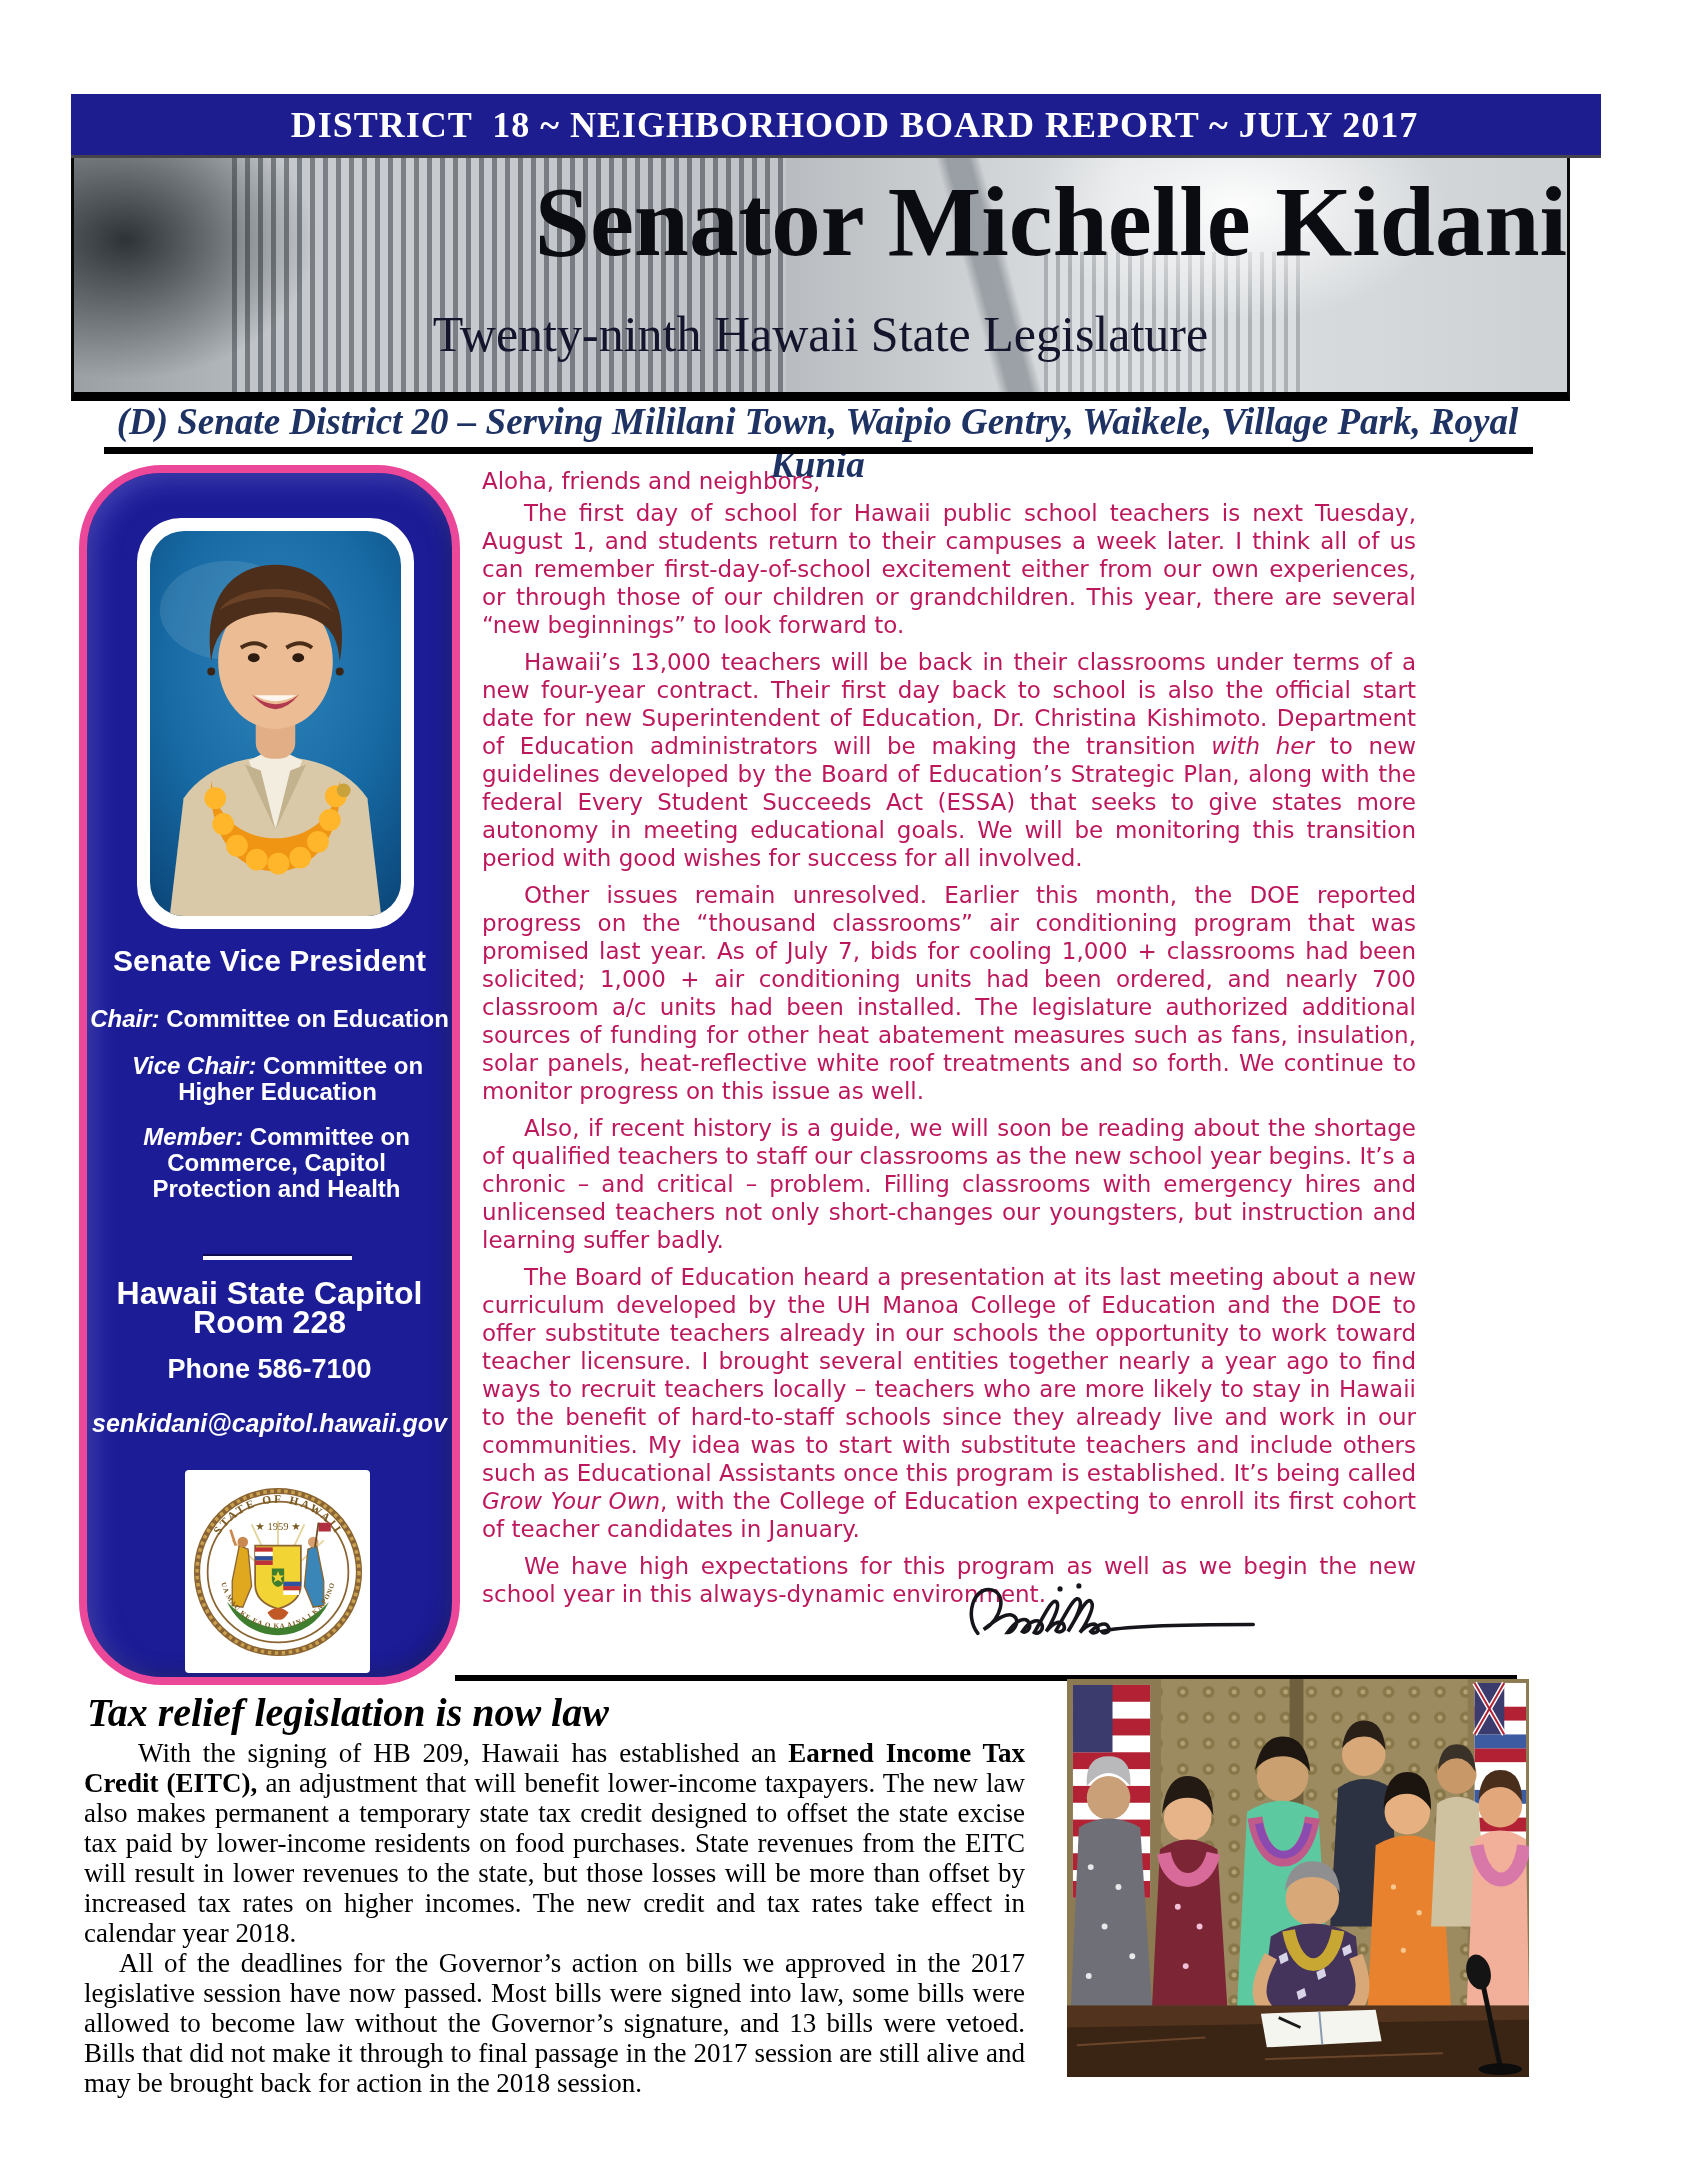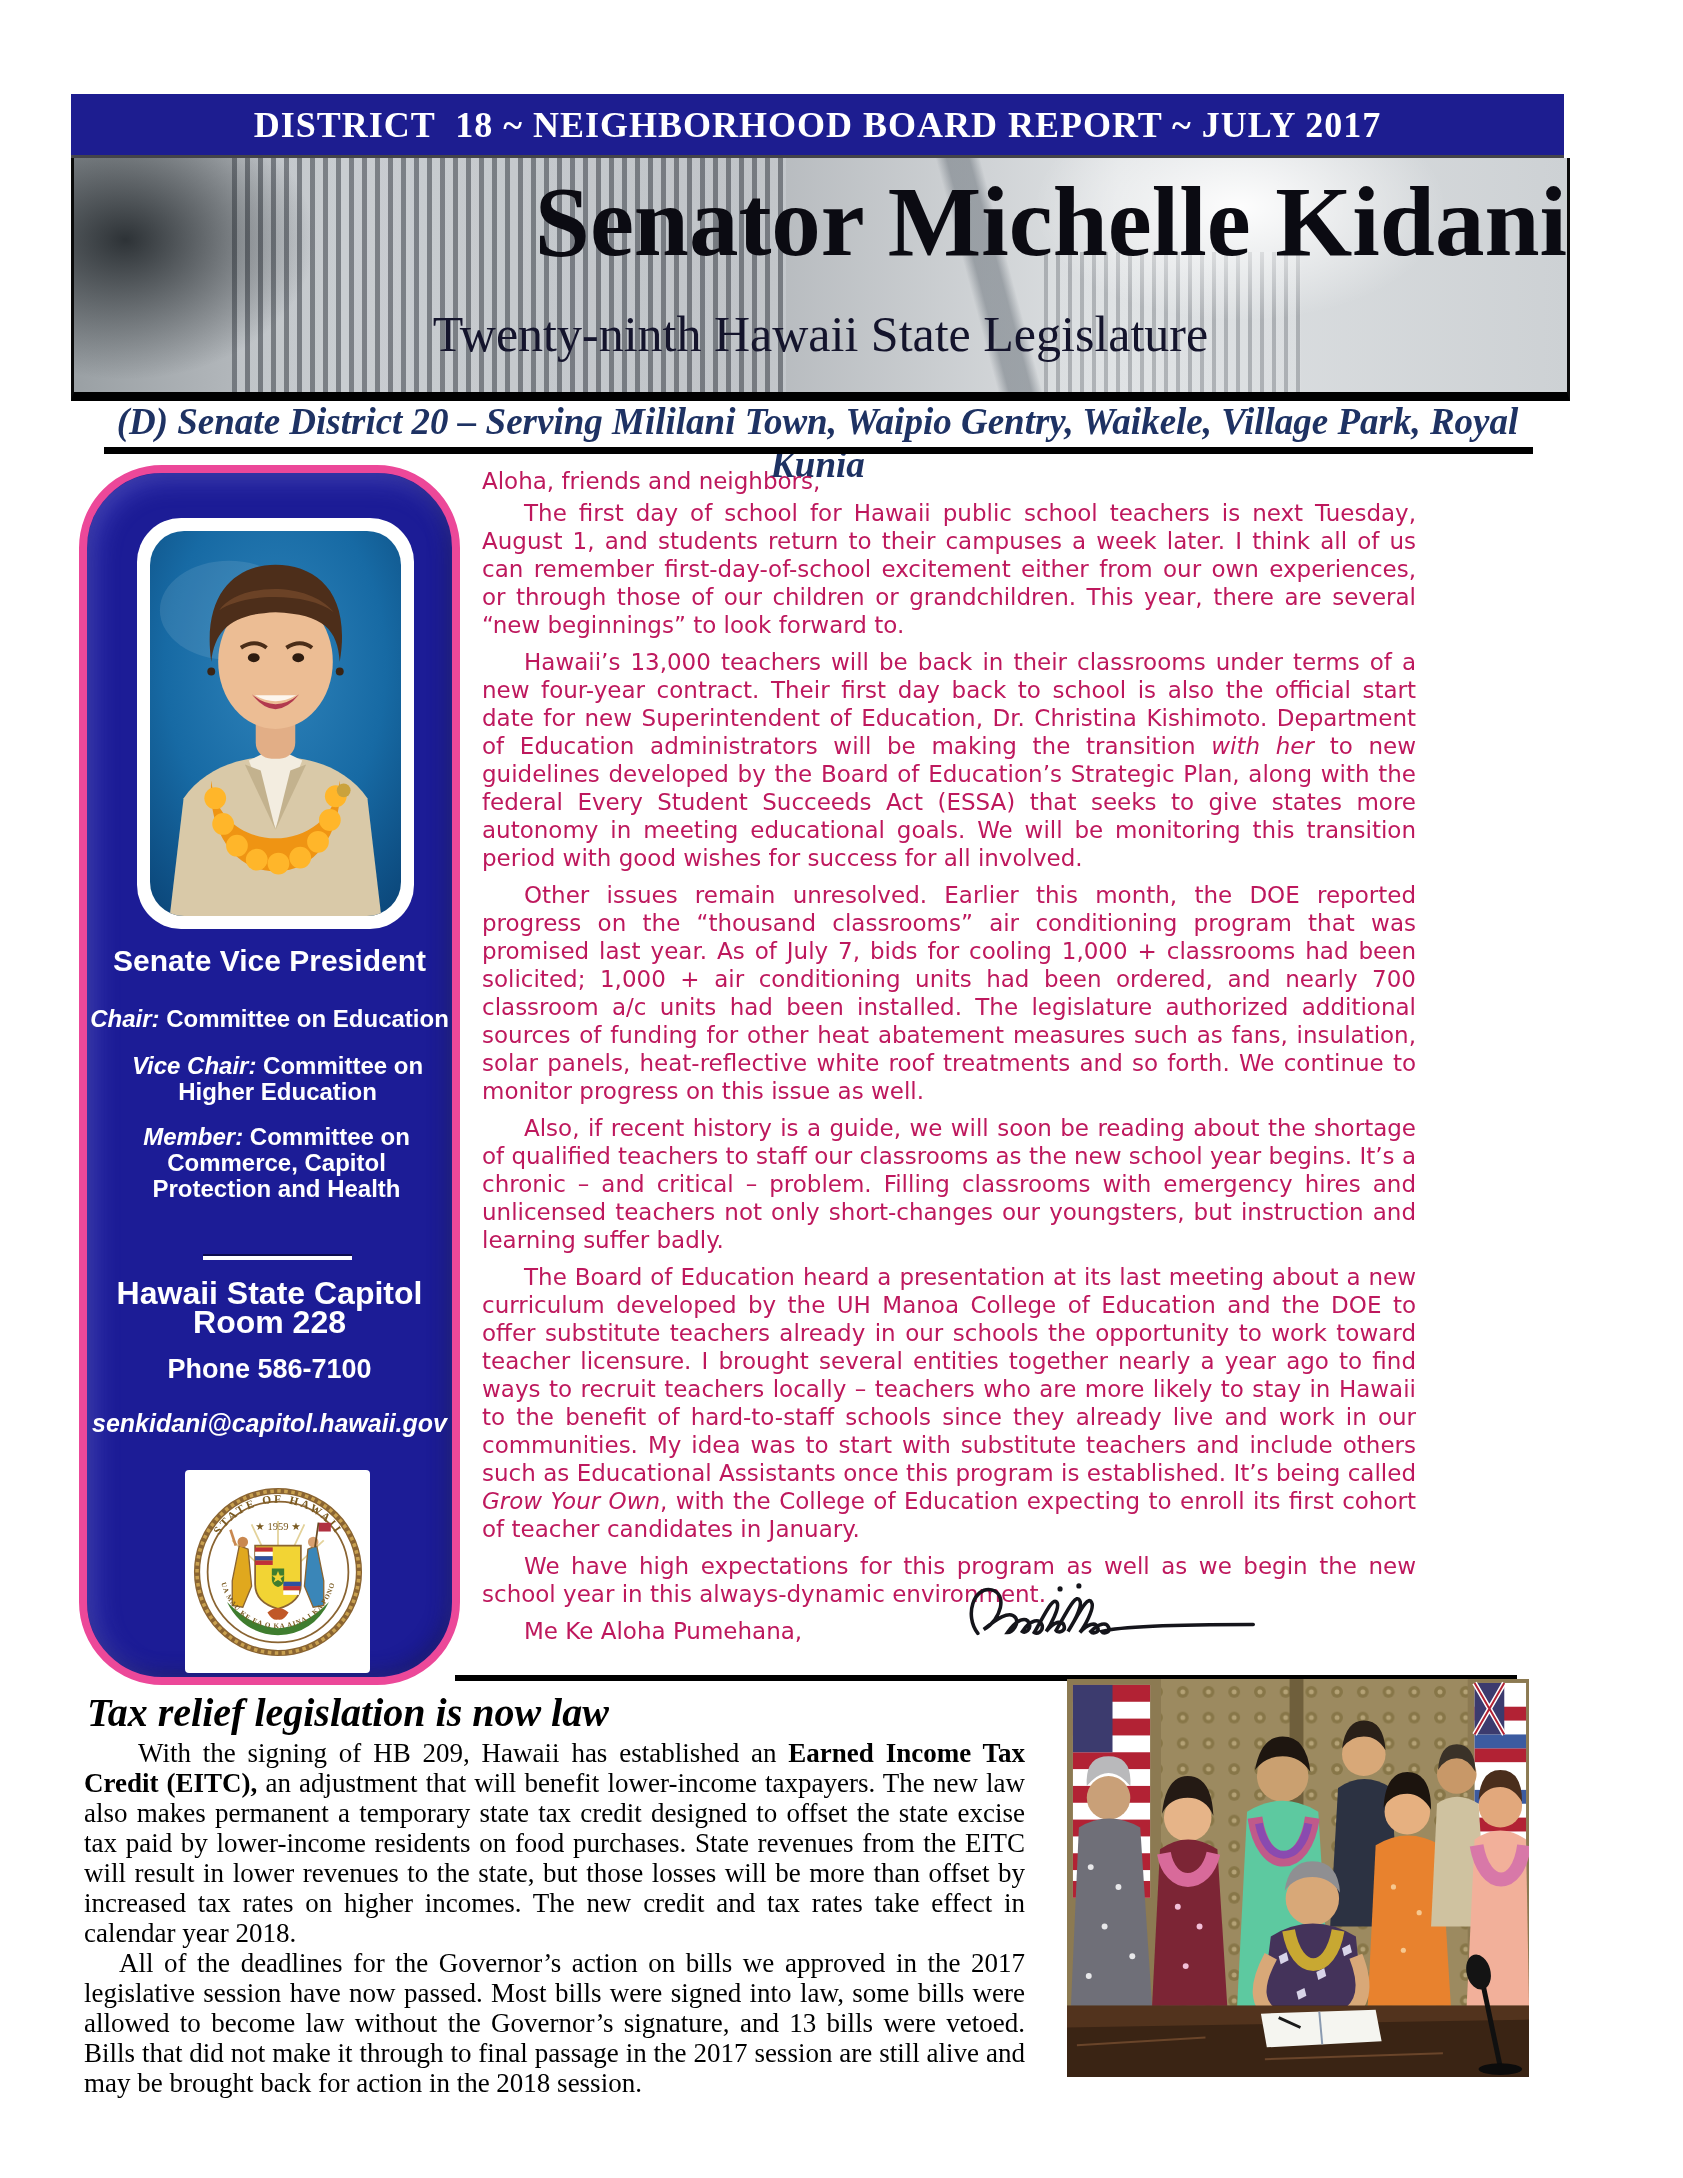--- a/index.html
+++ b/index.html
@@ -1,21 +1,21 @@
 <!DOCTYPE html>
 <html><head>
 <meta charset="utf-8">
 <style>
   html,body{margin:0;padding:0;background:#ffffff;}
   .page{position:relative;width:1683px;height:2178px;background:#ffffff;overflow:hidden;
         font-family:"Liberation Sans",sans-serif;}
 
   
   .banner{position:absolute;left:71px;top:94px;width:1493px;height:61px;background:#1d1d90;
-          border-bottom:3px solid #44444a;display:flex;align-items:center;justify-content:center;}
+          border-bottom:3px solid #44444a;display:flex;align-items:center;justify-content:center;padding-left:37px;}
   .banner .txt{color:#ffffff;font-family:"Liberation Serif",serif;font-weight:bold;
                font-size:36px;letter-spacing:1px;white-space:pre;}
 
   
   .masthead{position:absolute;left:71px;top:158px;width:1493px;height:234px;
             border-left:3px solid #0a0a0a;border-right:3px solid #0a0a0a;border-bottom:9px solid #000;
             background:linear-gradient(90deg,#9aa0a4 0%,#c2c6ca 18%,#b4b8bc 45%,#dfe2e4 70%,#cdd1d4 100%);
             overflow:hidden;}
   .mast-slats{position:absolute;left:158px;top:0;width:554px;height:100%;
       background:repeating-linear-gradient(90deg,rgba(55,60,68,.5) 0 5px,rgba(214,218,222,.35) 5px 13px);}
@@ -225,21 +225,20 @@
   </div>
 
   <div class="letter">
     <p class="salutation">Aloha, friends and neighbors,</p>
     <p>The first day of school for Hawaii public school teachers is next Tuesday, August 1, and students return to their campuses a week later.  I think all of us can remember first-day-of-school excitement either from our own experiences, or through those of our children or grandchildren.  This year, there are several “new beginnings” to look forward to.</p>
     <p><span>Hawaii’s 13,000 teachers will be back in their classrooms under terms of a new four-year contract.  Their first day back to school is also the official start date for new Superintendent of Education, Dr. Christina Kishimoto.  Department of Education administrators will be making the transition </span><i>with her</i><span> to new guidelines developed by the Board of Education’s Strategic Plan, along with the federal Every Student Succeeds Act  (ESSA)  that seeks to give states more autonomy in meeting educational goals.  We will be monitoring this transition period with good wishes for success for all involved.</span></p>
     <p>Other issues remain unresolved.  Earlier this month, the DOE reported progress on the “thousand classrooms” air conditioning program that was promised last year.  As of July 7, bids for cooling 1,000 + classrooms had been solicited; 1,000 + air conditioning units had been ordered, and nearly 700 classroom a/c units had been installed.  The legislature authorized additional sources of funding for other heat abatement measures such as fans, insulation, solar panels, heat-reflective white roof treatments and so forth.  We continue to monitor progress on this issue as well.</p>
     <p>Also, if recent history is a guide, we will soon be reading about the shortage of qualified teachers to staff our classrooms as the new school year begins.  It’s a chronic – and critical – problem.  Filling classrooms with emergency hires and unlicensed teachers not only short-changes our youngsters, but instruction and learning suffer badly.</p>
     <p><span>The Board of Education heard a presentation at its last meeting about a new curriculum developed by the UH Manoa College of Education and the DOE to offer substitute teachers already in our schools the opportunity to work toward teacher licensure.  I brought several entities together nearly a year ago to find ways to recruit teachers locally – teachers who are more likely to stay in Hawaii to the benefit of hard-to-staff schools since they already live and work in our communities.  My idea was to start with substitute teachers and include others such as Educational Assistants once this program is established.  It’s being called </span><i>Grow Your Own</i><span>, with the College of Education expecting to enroll its first cohort of teacher candidates in January.</span></p>
     <p>We have high expectations for this program as well as we begin the new school year in this always-dynamic environment.</p>
-    <p class="closing">Me Ke Aloha Pumehana,</p>
   </div>
 
   <div class="signature">
     <svg viewBox="0 0 320 85">
       <path d="M 18 58
                C 4 40 14 10 32 14 C 48 18 42 44 24 54
                C 36 44 50 34 56 42 C 60 48 53 57 48 57
                C 57 44 67 40 70 48 C 72 54 66 58 63 56
                C 71 44 81 42 83 50 C 84 56 78 59 75 57
                C 86 38 94 20 98 27 C 101 32 91 50 87 56

